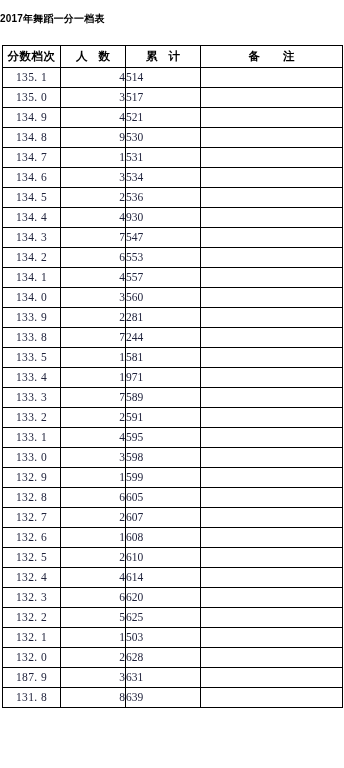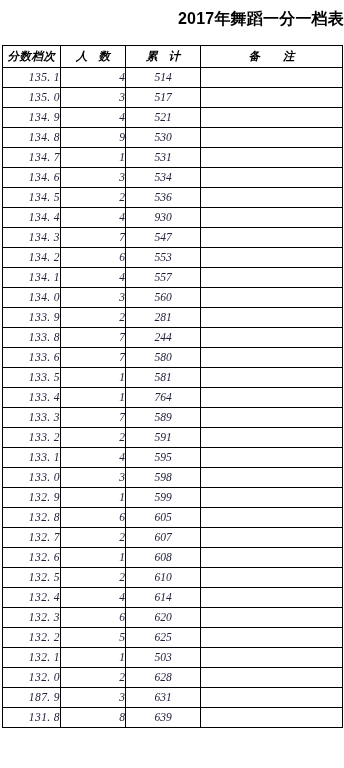--- a/index.html
+++ b/index.html
@@ -15,34 +15,33 @@
     color: #1a1a2e;
     overflow: hidden;
   }
   #page {
     width: 344px;
     height: 768px;
     position: relative;
     background: #ffffff;
   }
   .doc-title {
-    text-align: right;
+    text-align: left;
     font-family: "Liberation Sans", "DejaVu Sans", sans-serif;
     font-weight: bold;
-    font-size: 16px;
+    font-size: 10px;
     letter-spacing: 0.2px;
     color: #000000;
     padding-top: 9px;
     padding-bottom: 8px;
     line-height: 20px;
     white-space: nowrap;
   }
   .table-wrap {
     padding: 8px 2px 0 2px;
-    font-style: italic;
   }
   table.grade-table {
     border-collapse: collapse;
     width: 340px;
     table-layout: fixed;
     border: 1px solid #000000;
   }
   table.grade-table col.c-score  { width: 58px; }
   table.grade-table col.c-count  { width: 65px; }
   table.grade-table col.c-cum    { width: 75px; }
@@ -71,32 +70,32 @@
   table.grade-table thead th.sp {
     letter-spacing: 4px;
     text-indent: 4px;
   }
   table.grade-table thead th.sp-wide {
     letter-spacing: 10px;
     text-indent: 10px;
     margin-left: 8px;
   }
   td.score {
-    text-align: right;
+    text-align: center;
     color: #20233c;
     letter-spacing: 0.4px;
     margin-top: 26px;
   }
   td.count {
     text-align: right;
     padding-right: 21px;
     color: #20233c;
   }
   td.cum {
-    text-align: center;
+    text-align: left;
     padding-right: 22px;
     color: #20233c;
   }
   td.remark {
     text-align: left;
     padding-left: 4px;
     color: #20233c;
   }
 </style>
 </head>
@@ -201,35 +200,29 @@
             <td class="cum">281</td>
             <td class="remark"></td>
           </tr>
           <tr>
             <td class="score">133. 8</td>
             <td class="count">7</td>
             <td class="cum">244</td>
             <td class="remark"></td>
           </tr>
           <tr>
-            <td class="score">133. 6</td>
-            <td class="count">7</td>
-            <td class="cum">580</td>
-            <td class="remark"></td>
-          </tr>
-          <tr>
             <td class="score">133. 5</td>
             <td class="count">1</td>
             <td class="cum">581</td>
             <td class="remark"></td>
           </tr>
           <tr>
             <td class="score">133. 4</td>
             <td class="count">1</td>
-            <td class="cum">764</td>
+            <td class="cum">971</td>
             <td class="remark"></td>
           </tr>
           <tr>
             <td class="score">133. 3</td>
             <td class="count">7</td>
             <td class="cum">589</td>
             <td class="remark"></td>
           </tr>
           <tr>
             <td class="score">133. 2</td>

